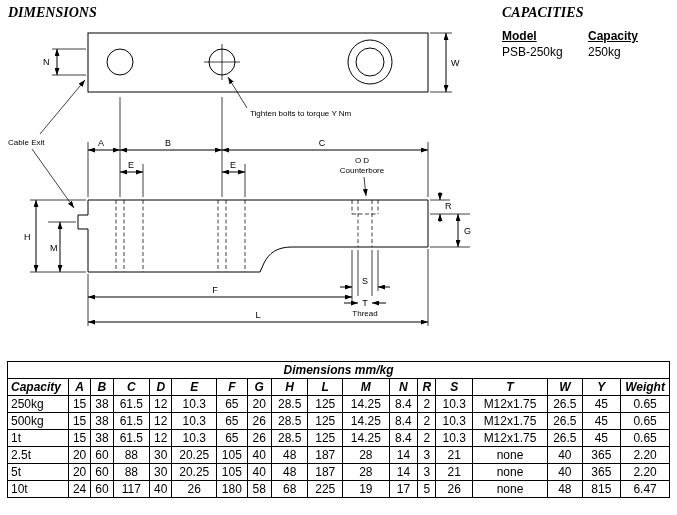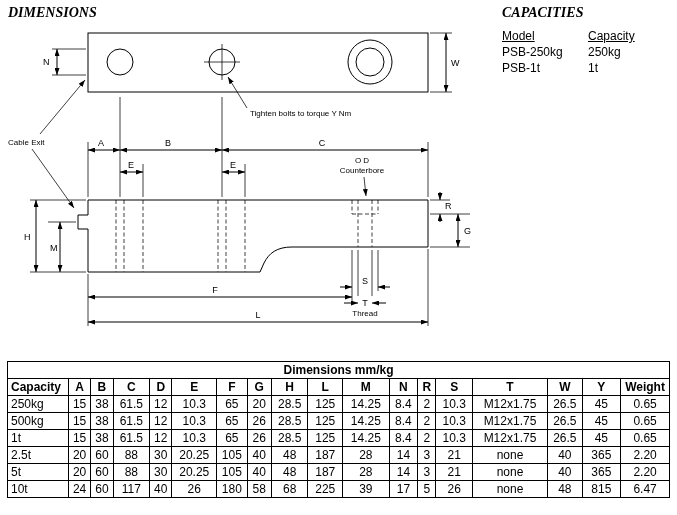--- a/index.html
+++ b/index.html
@@ -11,24 +11,24 @@
   svg#drawing{position:absolute;left:0;top:0;}
   #drawing .ln{stroke:#000;stroke-width:1;fill:none;}
   #drawing .thin{stroke:#000;stroke-width:0.75;fill:none;}
   #drawing .dash{stroke:#000;stroke-width:0.75;fill:none;stroke-dasharray:4 2.5;}
   #drawing .shape{stroke:#000;stroke-width:1;fill:#fff;}
   #drawing text{font-family:"Liberation Sans",sans-serif;font-size:9px;fill:#000;stroke:none;}
   #drawing text.note{font-size:8px;}
   #capacities{position:absolute;left:502px;top:28px;font-size:12px;}
   .cap-row{display:flex;line-height:16px;}
   .cap-model{width:86px;}
-  .cap-head{font-weight:normal;text-decoration:underline;}
+  .cap-head{font-weight:bold;text-decoration:underline;}
   #dims-table{position:absolute;left:7px;top:361px;width:663px;border-collapse:collapse;table-layout:fixed;font-size:12px;}
   #dims-table th,#dims-table td{border:1px solid #000;text-align:center;height:16px;padding:1px 2px;}
-  #dims-table th{font-weight:bold;}
+  #dims-table th{font-weight:bold;font-style:italic;}
   #dims-table td:first-child{text-align:left;padding-left:3px;}
   #dims-table tr.cols th:first-child{text-align:left;padding-left:3px;}
   #dims-table th.title{text-align:center;}
 </style>
 </head>
 <body>
 
 <div class="heading" id="heading-dimensions">DIMENSIONS</div>
 <div class="heading" id="heading-capacities">CAPACITIES</div>
 
@@ -184,24 +184,20 @@
 </svg>
 
 <div id="capacities">
   <div class="cap-row">
     <span class="cap-model cap-head">Model</span>
     <span class="cap-head">Capacity</span>
   </div>
   <div class="cap-row">
       <span class="cap-model">PSB-250kg</span>
       <span>250kg</span>
-    </div>
-  <div class="cap-row">
-      <span class="cap-model">PSB-1t</span>
-      <span>1t</span>
     </div>
 </div>
 
 <table id="dims-table">
   <colgroup>
     <col style="width:60px">
       <col style="width:22px">
       <col style="width:22px">
       <col style="width:36px">
       <col style="width:22px">
@@ -347,21 +343,21 @@
     <td>10t</td>
         <td>24</td>
         <td>60</td>
         <td>117</td>
         <td>40</td>
         <td>26</td>
         <td>180</td>
         <td>58</td>
         <td>68</td>
         <td>225</td>
-        <td>39</td>
+        <td>19</td>
         <td>17</td>
         <td>5</td>
         <td>26</td>
         <td>none</td>
         <td>48</td>
         <td>815</td>
         <td>6.47</td>
   </tr>
 </tbody>
   </table>

